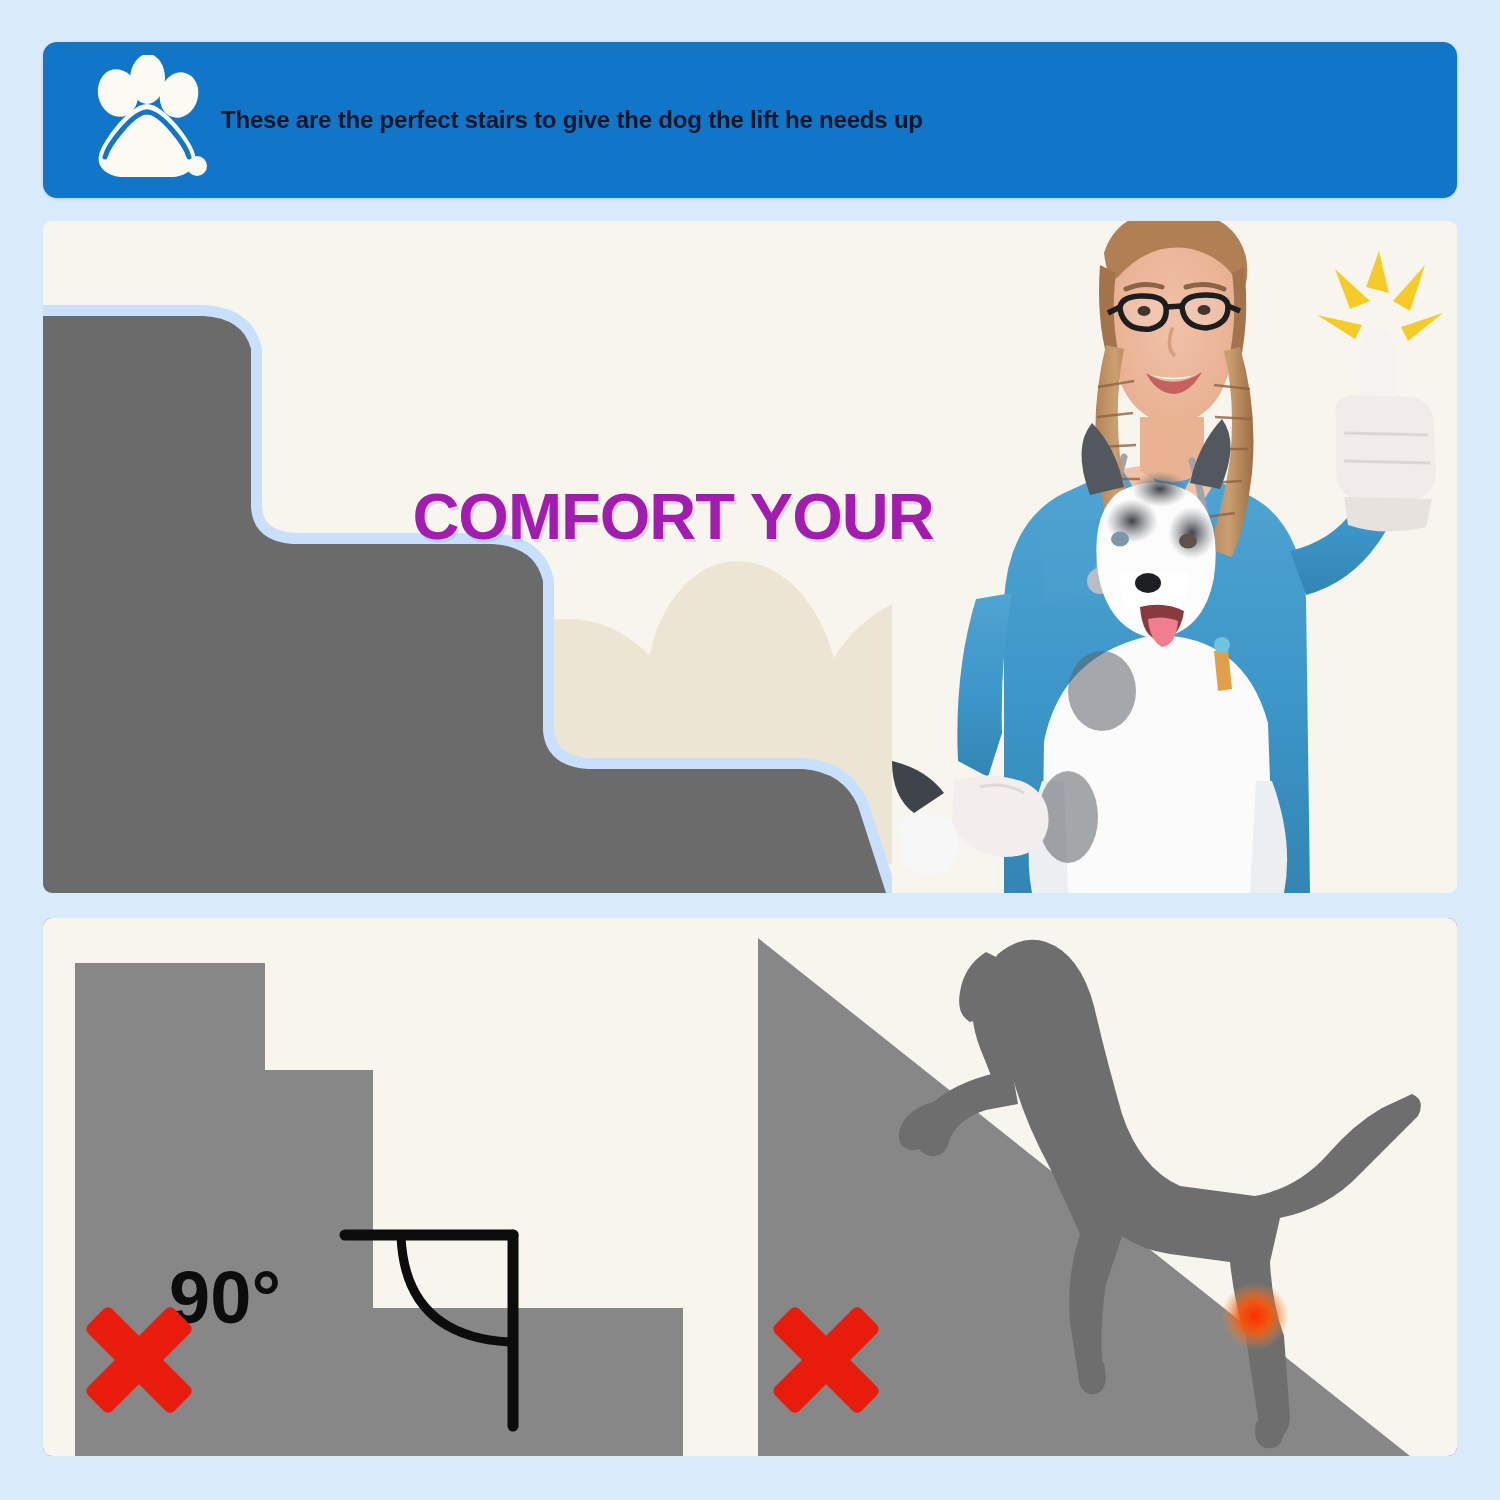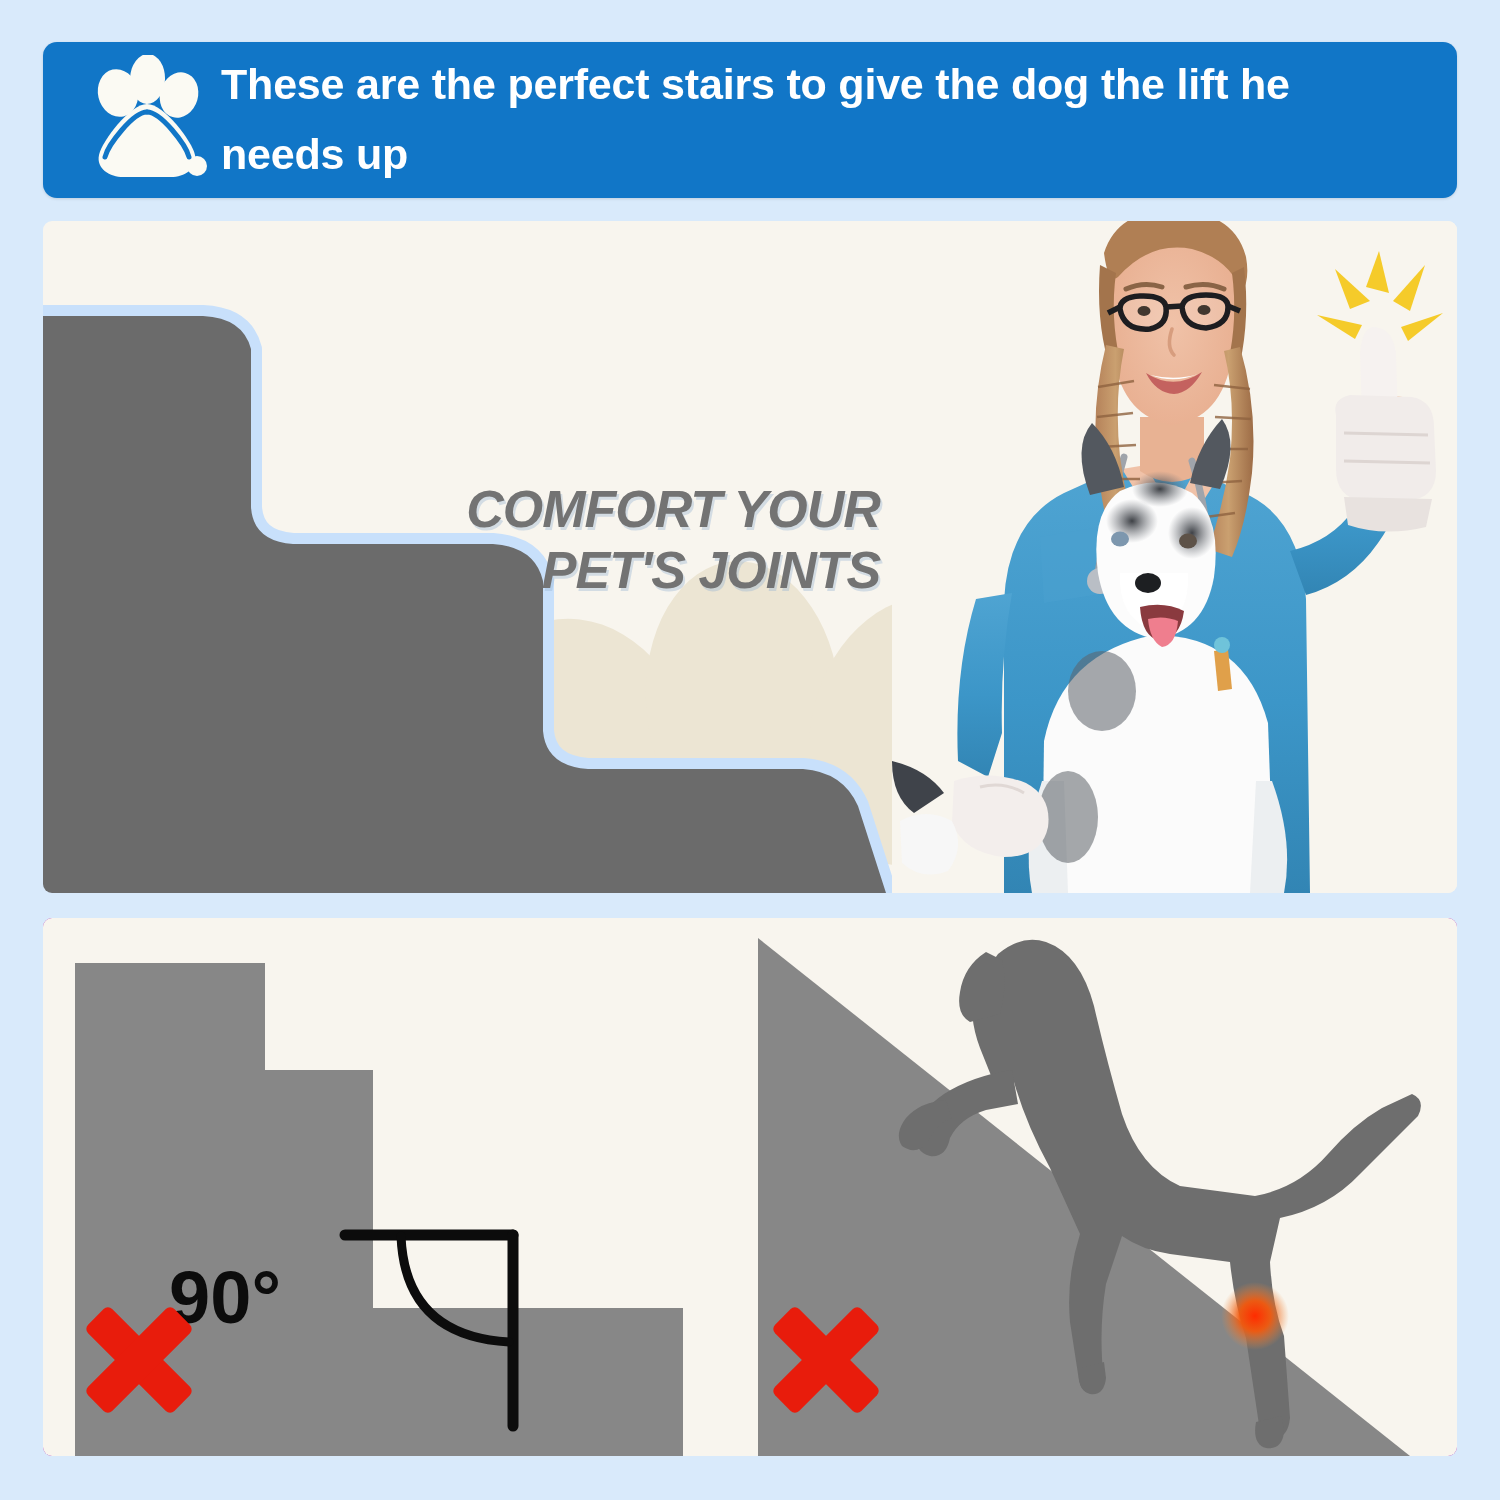--- a/index.html
+++ b/index.html
@@ -22,22 +22,22 @@
     align-items:center;
     box-shadow:0 1px 3px rgba(0,0,0,.12);
   }
   #paw-icon-wrap {
     width:150px; height:130px;
     margin-left:28px;
     flex:0 0 auto;
     display:flex; align-items:center; justify-content:center;
   }
   #banner-text {
-    color:#ffffff;
-    font-size:43px;
+    color:#0f172a;
+    font-size:24px;
     font-weight:bold;
     line-height:1.62;
     letter-spacing:-0.2px;
     padding-right:40px;
   }
 
   
   #card-top {
     position:absolute;
     left:43px; top:221px;
@@ -47,25 +47,24 @@
     overflow:hidden;
   }
   #watermark { position:absolute; left:0; top:0; width:100%; height:100%; }
   #stairs-svg { position:absolute; left:0; top:0; width:100%; height:100%; }
 
   #headline {
     position:absolute;
     left:250px; top:258px;
     width:760px;
     text-align:center;
-    font-size:52px;
+    font-size:65px;
     font-weight:bold;
-    font-style:italic;
     line-height:1.17;
-    color:#737373;
+    color:#a21caf;
     letter-spacing:-1px;
     text-shadow:2px 3px 0 rgba(150,180,210,.38);
     z-index:6;
     pointer-events:none;
   }
   #headline .l2 { display:block; padding-left:76px; }
 
   #vet-photo {
     position:absolute;
     right:0; top:0;
@@ -126,21 +125,20 @@
     <path d="M -20 95 L 160 95 Q 200 97 208 128 L 208 286 Q 210 320 250 323
              L 450 323 Q 492 326 500 360 L 500 510 Q 503 545 545 548
              L 760 548 Q 800 551 815 585 L 843 672 L -20 672 Z" fill="none" stroke="#c8e0fb" stroke-width="22" stroke-linejoin="round"></path>
     <path d="M -20 95 L 160 95 Q 200 97 208 128 L 208 286 Q 210 320 250 323
              L 450 323 Q 492 326 500 360 L 500 510 Q 503 545 545 548
              L 760 548 Q 800 551 815 585 L 843 672 L -20 672 Z" fill="#6b6b6b"></path>
   </svg>
 
   <div id="headline">
     <span>COMFORT YOUR</span>
-    <span class="l2">PET'S JOINTS</span>
   </div>
 
   <svg id="vet-photo" viewBox="0 0 565 672" aria-hidden="true">
     <defs>
       <radialGradient id="cheek" cx="50%" cy="50%" r="50%">
         <stop offset="0%" stop-color="#f0c2a8"></stop>
         <stop offset="100%" stop-color="#e9b193"></stop>
       </radialGradient>
       <linearGradient id="scrub" x1="0" y1="0" x2="0" y2="1">
         <stop offset="0%" stop-color="#4fa4d2"></stop>

